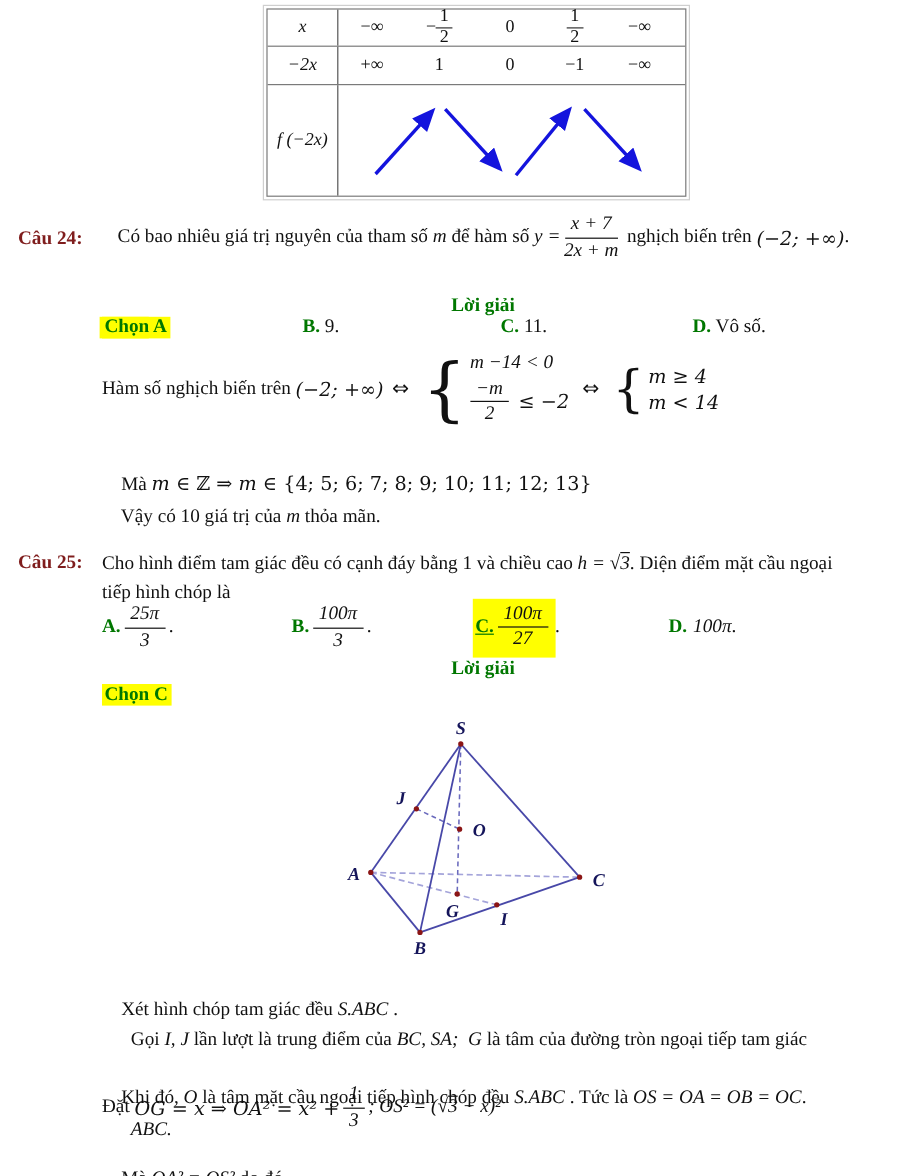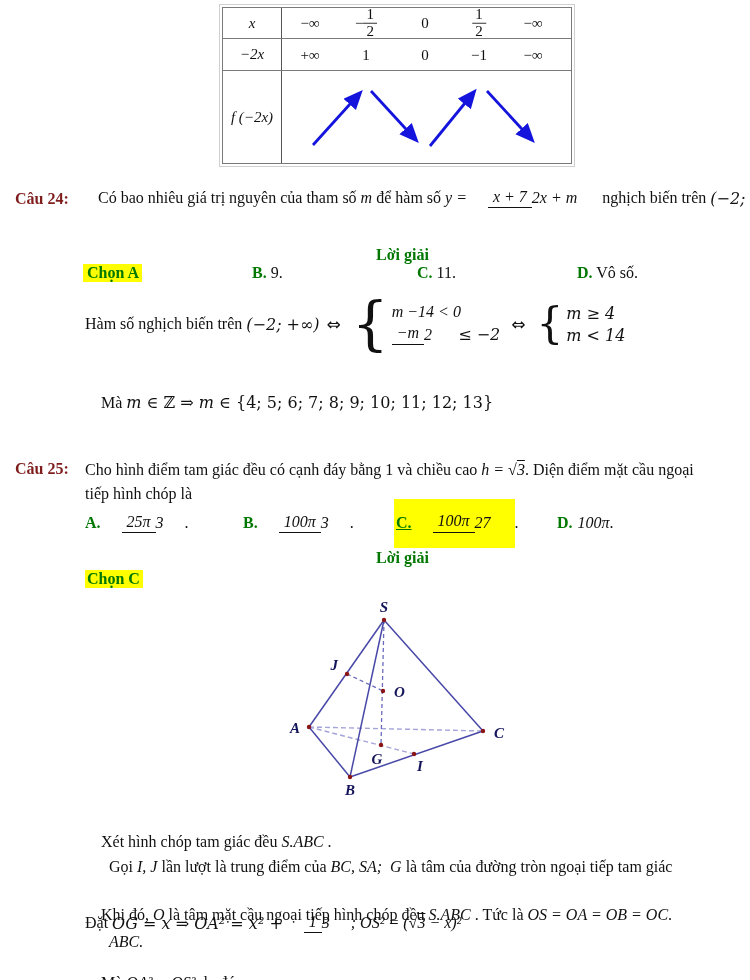--- a/index.html
+++ b/index.html
@@ -20,21 +20,21 @@
   .vrow:last-child{border-bottom:none;}
   .vlabel{width:58px;border-right:1px solid #555;display:flex;align-items:center;justify-content:center;}
   .vvals{position:relative;flex:1;}
   .vv{position:absolute;top:50%;transform:translate(-50%,-50%);white-space:pre;}
   .vfracwrap{display:inline-flex;align-items:center;}
   .vfrac{display:inline-flex;flex-direction:column;align-items:center;line-height:1.05;}
   .vfrac .vnum{padding:0 3px;border-bottom:1px solid #333;}
   .arrowsvg{position:absolute;inset:0;width:100%;height:100%;}
 
   
-  .frac{display:inline-flex;flex-direction:row;align-items:center;vertical-align:middle;margin:0 21px;line-height:1.15;}
+  .frac{display:inline-flex;flex-direction:column;align-items:center;vertical-align:middle;margin:0 3px;line-height:1.15;}
   .frac .num{padding:0 5px 1px;border-bottom:1px solid #111;}
   .frac .den{padding-top:1px;}
 
   .qline{display:flex;align-items:center;}
   .qline>span,.qline>i{white-space:pre;}
   .qlabel{color:#7f1d1d;font-weight:bold;}
 
   .opt{position:absolute;white-space:pre;margin-top:43px;}
   .optflex{position:absolute;display:flex;align-items:center;white-space:pre;}
 
@@ -128,20 +128,23 @@
       <span class="rel">⇔</span>
       <span class="cases"><span class="brace b1">{</span><span class="cstack"><span class="crow">m −14 &lt; 0</span><span class="crow"><span class="frac" style="margin-left:0"><span class="num">−m</span><span class="den">2</span></span><span class="ms"> ≤ −2</span></span></span></span>
       <span class="rel">⇔</span>
       <span class="cases"><span class="brace b2">{</span><span class="cstack"><span class="crow ms">m ≥ 4</span><span class="crow ms">m &lt; 14</span></span></span>
   </div>
 
   <div class="abs line" style="left:85px;top:367px">
     <span>Mà </span><i class="ms">m ∈ </i><span class="ms">ℤ</span><i class="ms"> ⇒ m ∈ </i><span class="ms">{4; 5; 6; 7; 8; 9; 10; 11; 12; 13}</span>
   </div>
 
+  <div class="abs line" style="left:85px;top:395px">
+    <span>Vậy có </span><span>10</span><span> giá trị của </span><i>m</i><span> thỏa mãn.</span>
+  </div>
 
   <div class="abs qlabel" style="left:15px;top:460px">Câu 25:</div>
   <div class="abs" style="left:85px;top:458px;width:655px">
     <div class="qline" style="height:24px">
       <span>Cho hình điểm tam giác đều có cạnh đáy bằng </span>
         <span>1</span>
         <span> và chiều cao </span>
         <i>h = </i>
         <i>√</i>
         <i class="ovl">3</i>

